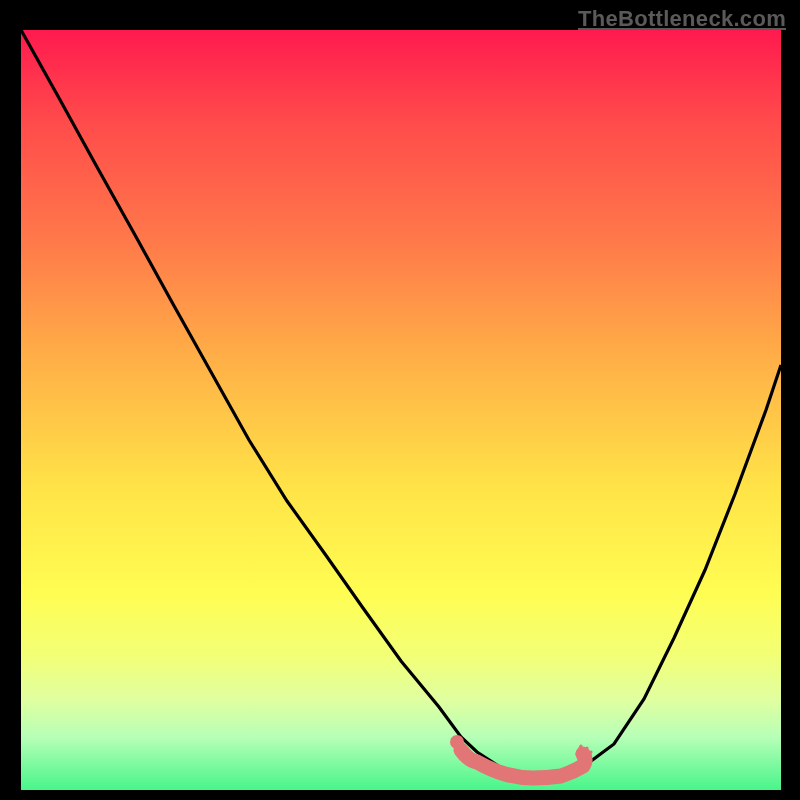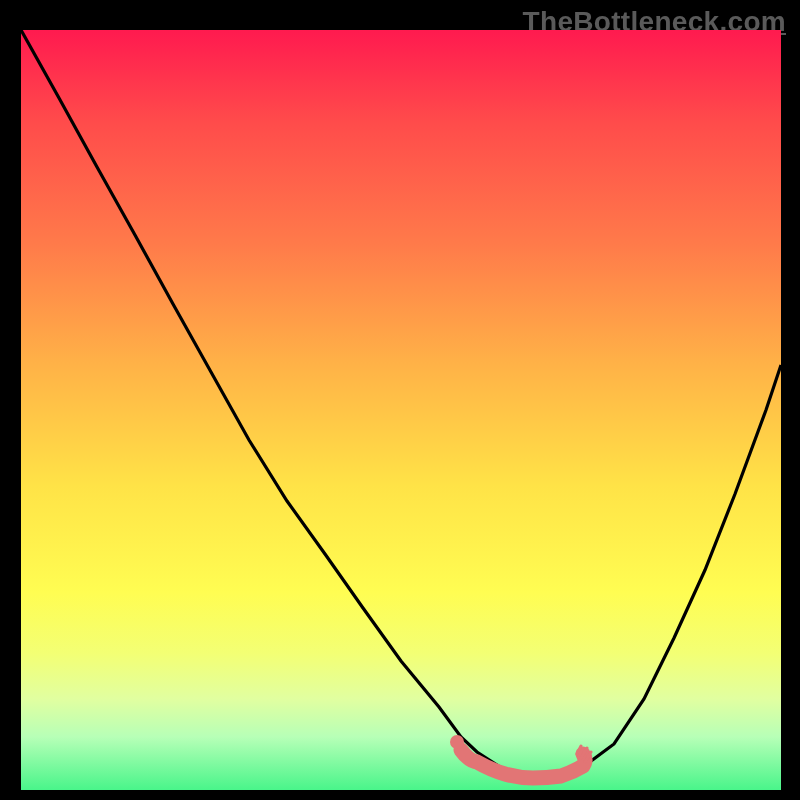--- a/index.html
+++ b/index.html
@@ -9,21 +9,21 @@
     height: 800px;
     background: #000;
     position: relative;
   }
   .watermark {
     position: absolute;
     top: 6px;
     right: 14px;
     color: #5a5a5a;
     font-family: Arial, Helvetica, sans-serif;
-    font-size: 28px;
+    font-size: 22px;
     font-weight: 600;
     letter-spacing: 0.3px;
     text-decoration: underline;
   }
   .plot {
     position: absolute;
     left: 21px;
     top: 30px;
     width: 760px;
     height: 760px;

